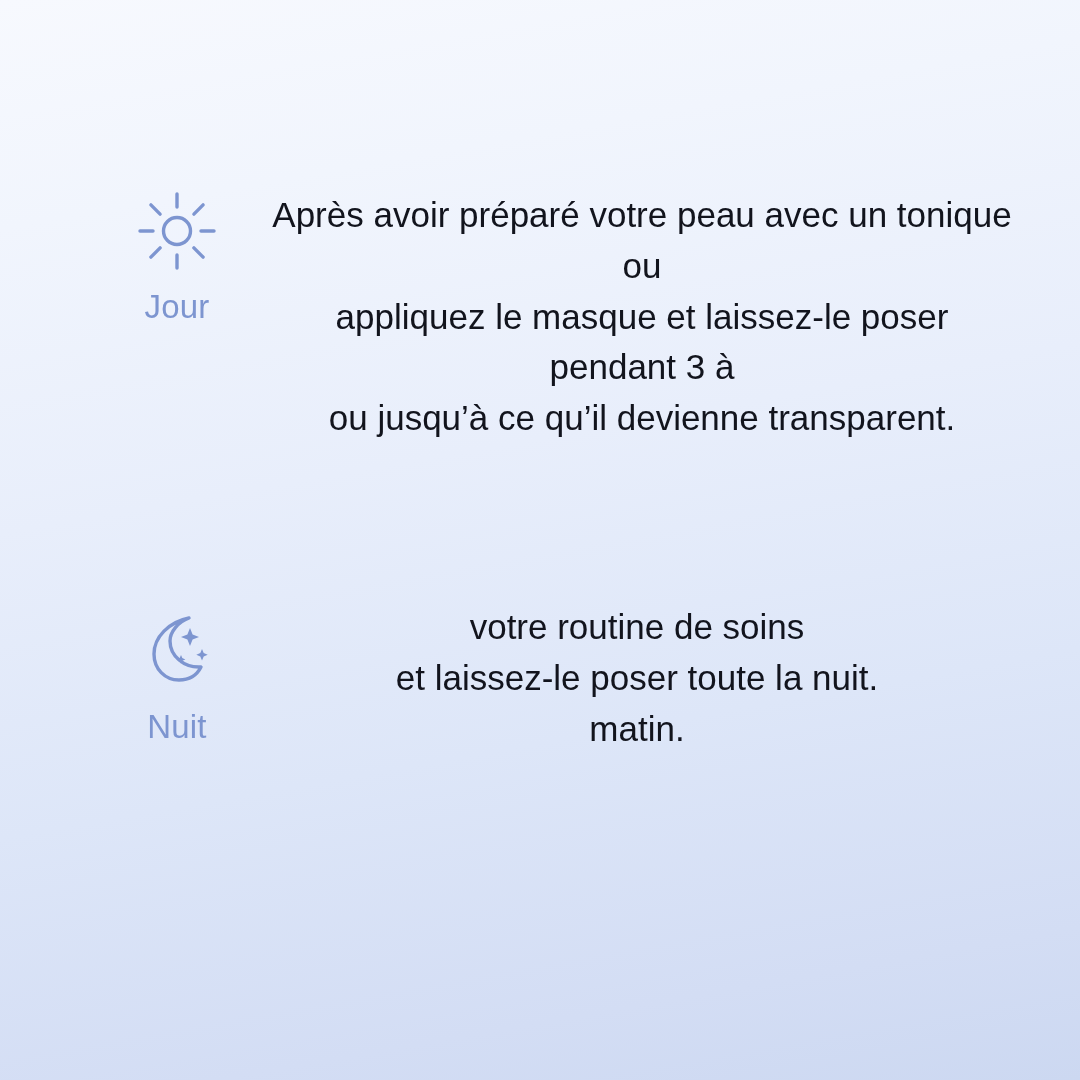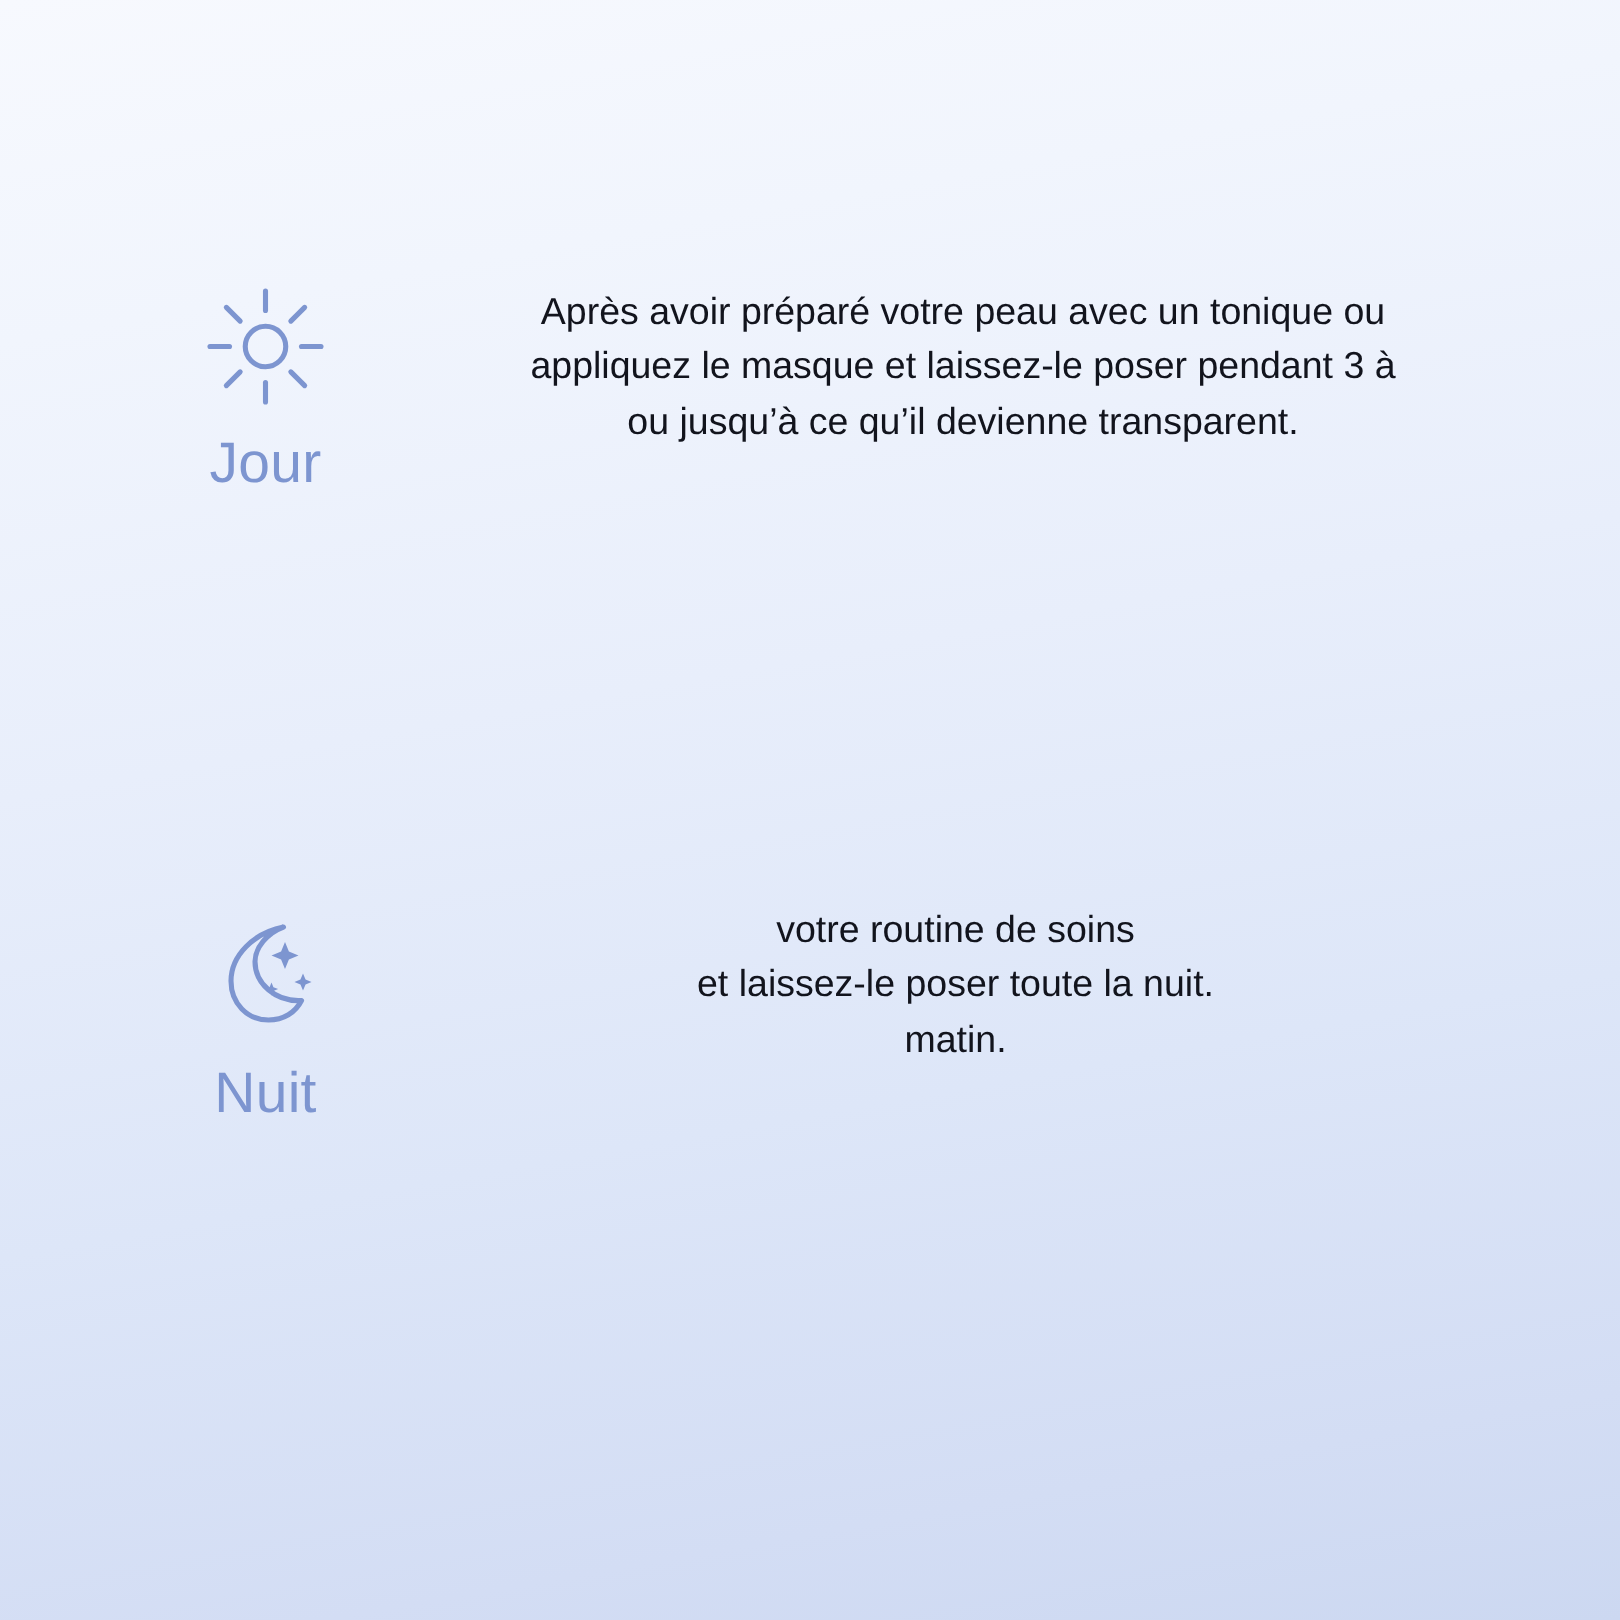--- a/index.html
+++ b/index.html
@@ -50,35 +50,35 @@
   }
 
   .icon-glyph {
     width: 86px;
     height: 86px;
     display: block;
   }
 
   .icon-label {
     margin-top: 14px;
-    font-size: 38px;
+    font-size: 33px;
     letter-spacing: 0.2px;
     color: #7d95d0;
     font-weight: 400;
   }
 
   .icon-label-night {
     margin-top: 16px;
     text-align: right;
   }
 
   .text-block {
     flex: 1 1 auto;
     text-align: center;
-    font-size: 25px;
+    font-size: 35px;
     line-height: 1.45;
     color: #12141d;
     font-weight: 400;
     padding-top: 12px;
   }
 
   .text-block-night {
     padding-top: 6px;
     padding-left: 18px;
     padding-right: 28px;

